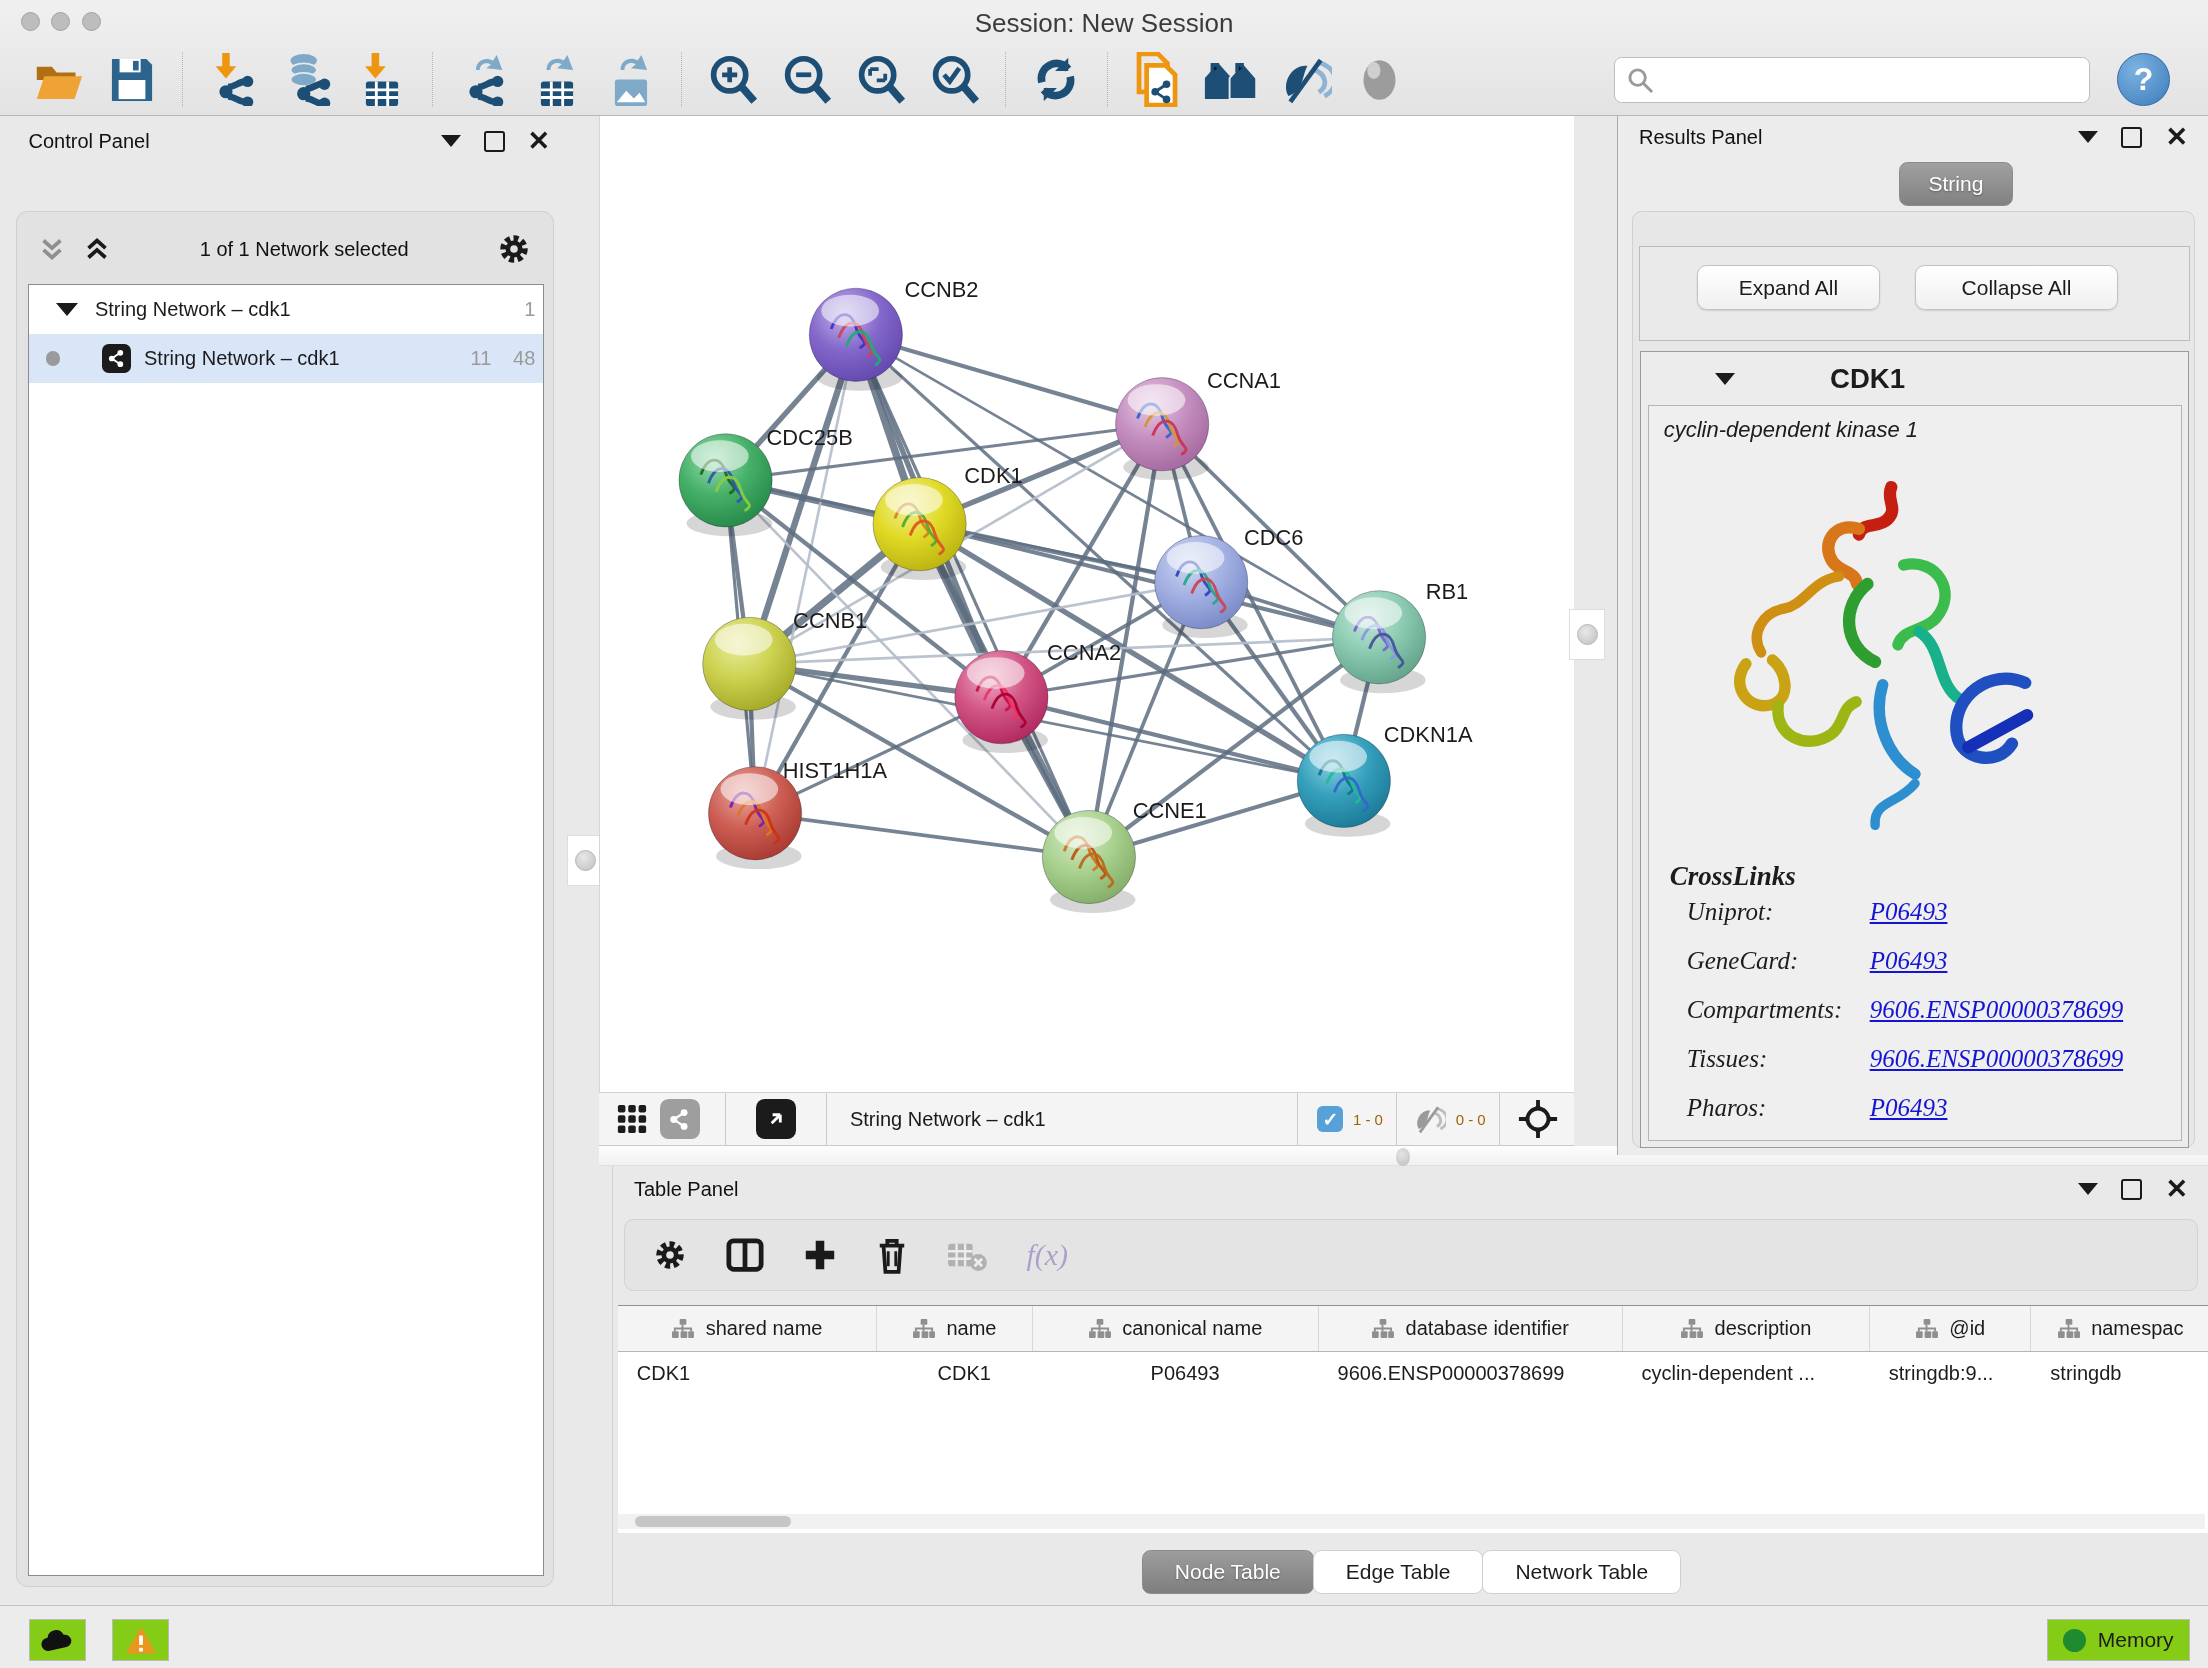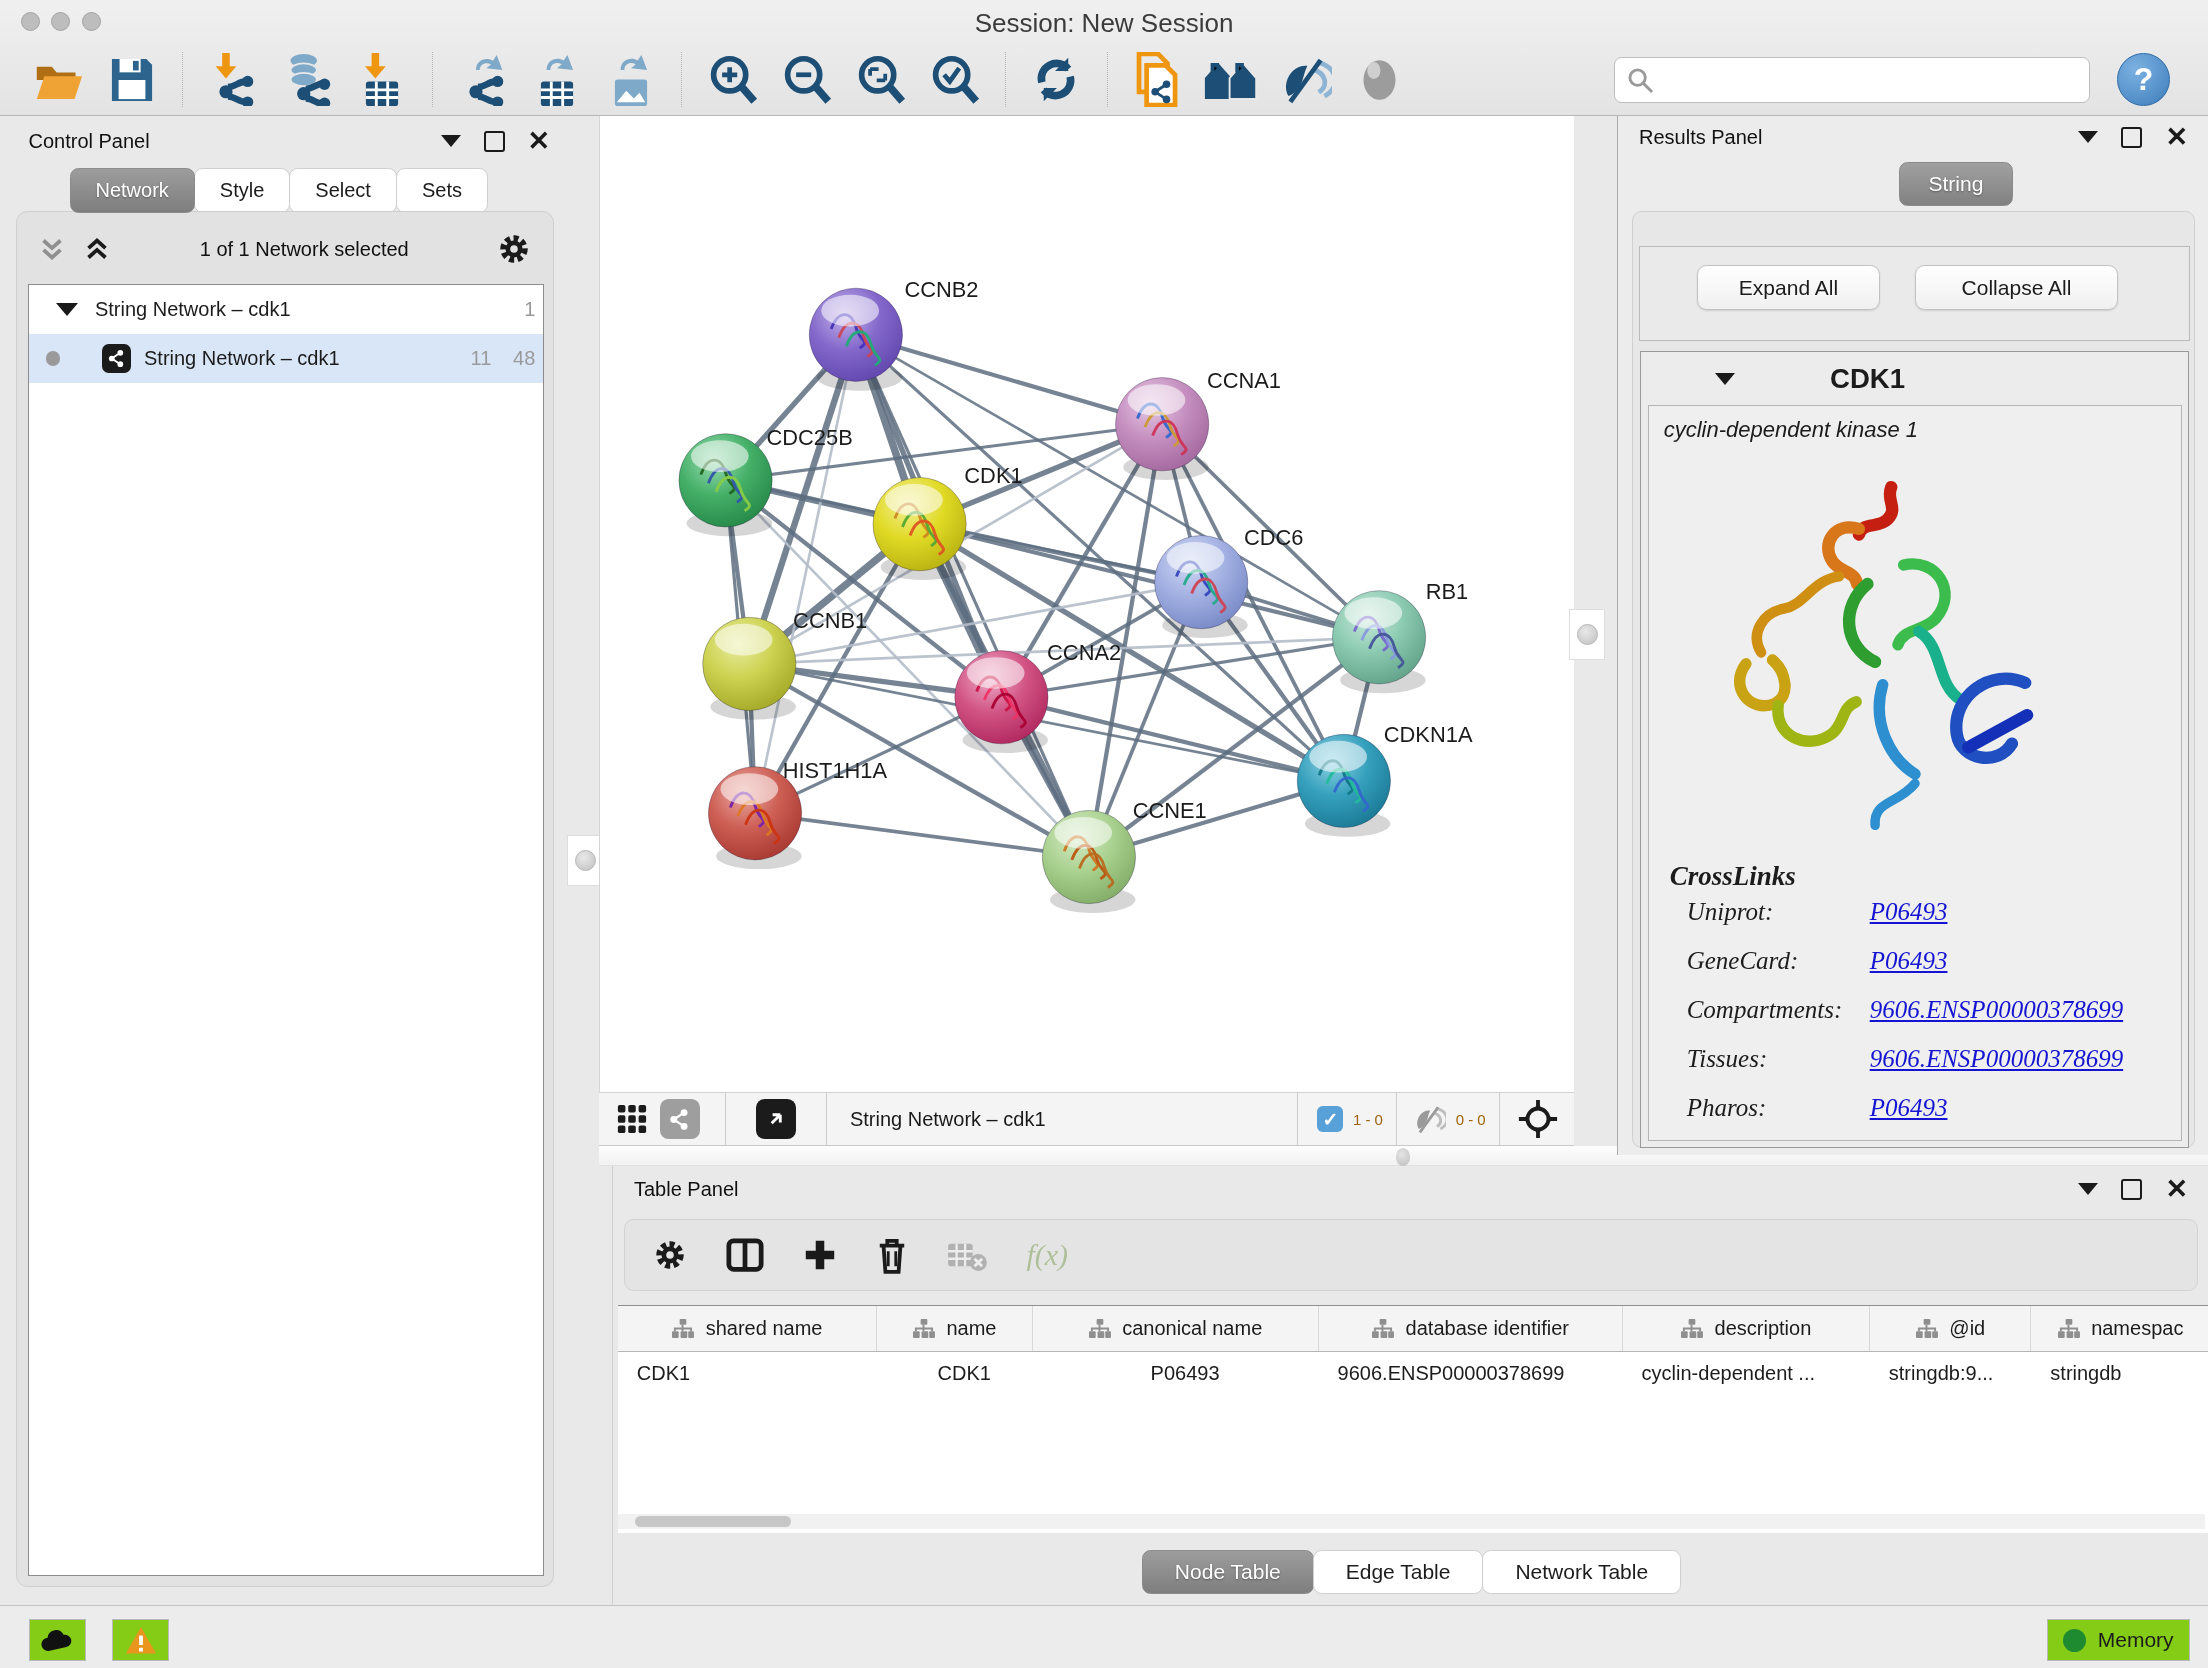--- a/index.html
+++ b/index.html
@@ -144,21 +144,21 @@
 
   
   .statusbar { position:absolute; left:0; top:1605px; width:2208px; height:63px;
     background:#ececec; border-top:1px solid #c2c2c2; }
   .sb-btn { position:absolute; top:13.3px; height:42px; background:#84cc16;
     border:1.9px solid #b9b9b9; display:flex; align-items:center; justify-content:center; }
   .memory-btn { left:2047px; width:143px; gap:11.4px; font-size:21px; }
   .mem-dot { width:23px; height:23px; border-radius:50%; background:#1f8b31; }
 
   .grayed { opacity:.35; }
-  .fx { font-family:"Liberation Serif", serif; font-style:italic; font-size:30px; color:#4d7c0f; }
+  .fx { font-family:"Liberation Serif", serif; font-style:italic; font-size:30px; color:#4c1d95; }
 </style>
 </head>
 <body>
 
 <div class="chrome">
   <div class="titlebar">
     <span class="traffic" style="left:21px"></span>
     <span class="traffic" style="left:51px"></span>
     <span class="traffic" style="left:82px"></span>
     <div class="win-title">Session: New Session</div>
@@ -319,26 +319,20 @@
 
 <div class="control-panel">
   <div class="cp-header">
     <span class="panel-title">Control Panel</span>
     <span style="flex:1"></span>
     <span class="dock-icons">
       <span class="tri-down"></span>
       <span class="float-box"></span>
       <span class="x-icon">✕</span>
     </span>
-  </div>
-  <div class="cp-tabs">
-    <div class="tab-btn selected">Network</div>
-    <div class="tab-btn">Style</div>
-    <div class="tab-btn">Select</div>
-    <div class="tab-btn">Sets</div>
   </div>
   <div class="cp-container">
     <div class="cp-bar">
       <svg width="32" height="32" viewBox="0 0 34 34" style="margin-left:9.5px">
         <path d="M8 8 l9 8 9-8 M8 18 l9 8 9-8" fill="none" stroke="#8f8f8f" stroke-width="4"></path>
       </svg>
       <svg width="32" height="32" viewBox="0 0 34 34" style="margin-left:13.3px">
         <path d="M8 16 l9-8 9 8 M8 26 l9-8 9 8" fill="none" stroke="#1a1a1a" stroke-width="4"></path>
       </svg>
       <span class="cp-bar-label">1 of 1 Network selected</span>

